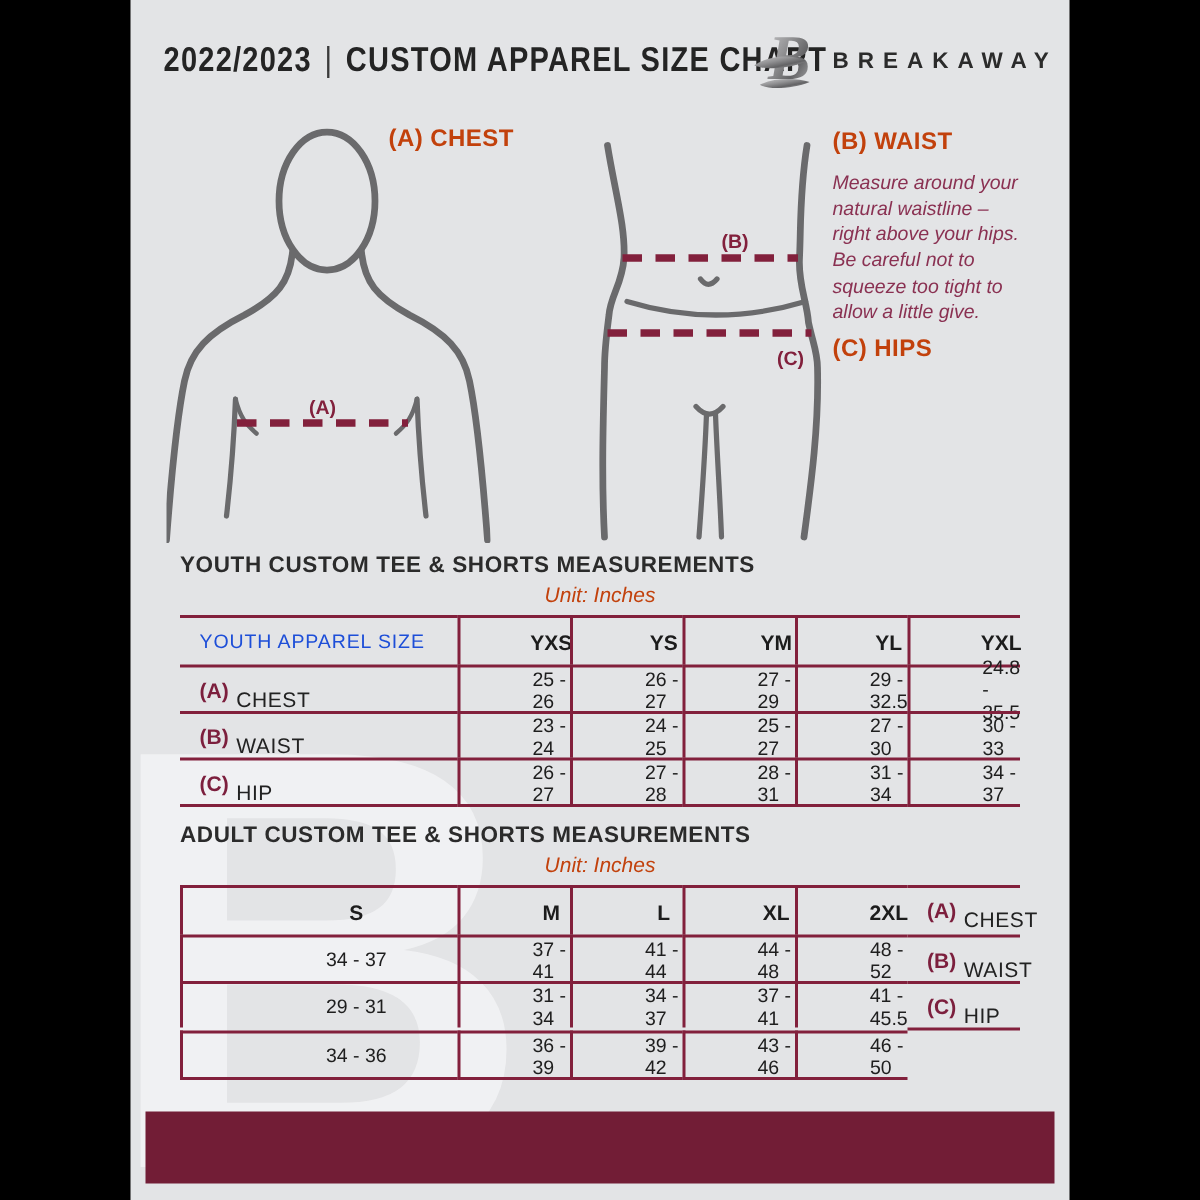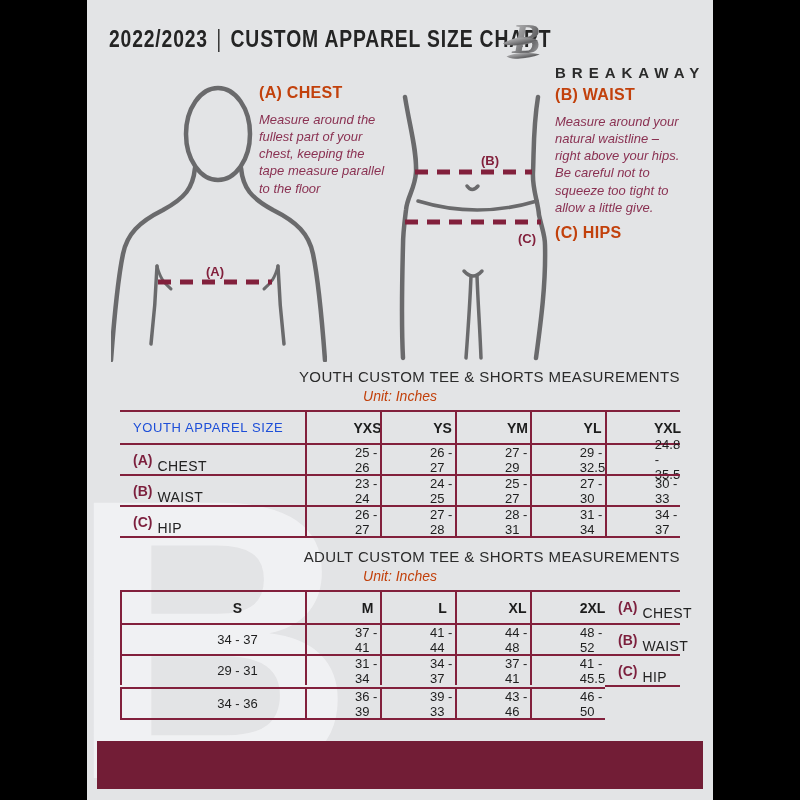--- a/index.html
+++ b/index.html
@@ -12,32 +12,32 @@
              color:rgba(252,252,254,0.55);line-height:1;z-index:0;letter-spacing:-10px;}
 
   
   .hdr{position:absolute;left:0;top:0;width:626px;height:76px;z-index:2;}
   .hdr-title{position:absolute;left:22px;top:26px;white-space:nowrap;
              font-weight:bold;font-size:23px;color:#242424;letter-spacing:1px;
              transform:scaleX(0.84);transform-origin:left center;}
   .hdr-sep{padding:0 10px;font-weight:normal;color:#3a3a3a;}
   .logo{position:absolute;left:414px;top:14px;width:48px;height:48px;}
   .brand{position:absolute;left:468px;top:32px;font-weight:bold;font-size:15px;
-         letter-spacing:6px;color:#2b2b2b;white-space:nowrap;margin-top:32px;}
+         letter-spacing:6px;color:#2b2b2b;white-space:nowrap;}
 
   
   .fig{position:absolute;z-index:1;}
   .guide-block{position:absolute;z-index:2;}
   .guide-h{font-weight:bold;font-size:16px;color:#c2410c;letter-spacing:.3px;margin:0 0 9px 0;}
   .guide-p{font-style:italic;font-size:13px;line-height:1.32;color:#8a3152;
            white-space:pre-line;margin:0;}
 
   
-  .sec-title{position:absolute;left:33px;width:560px;text-align:right;z-index:2;
-             font-weight:normal;font-size:15px;color:#2b2b2b;letter-spacing:.4px;}
+  .sec-title{position:absolute;left:33px;width:560px;text-align:left;z-index:2;
+             font-weight:bold;font-size:15px;color:#2b2b2b;letter-spacing:.4px;}
   .sec-unit{position:absolute;left:33px;width:560px;text-align:center;z-index:2;
             font-style:italic;font-size:14px;color:#c2410c;}
 
   
   .size-table{position:absolute;left:33px;width:560px;display:grid;
               grid-template-columns:185px repeat(5,75px);z-index:2;}
   .size-table .cell{display:flex;align-items:center;justify-content:center;
               border-top:2px solid #82203c;font-size:13px;color:#1e1e1e;height:29px;padding-left:48px;}
   .size-table .cell.hdr-row{height:31px;}
   .size-table .cell.first{justify-content:flex-start;padding-left:13px;}
@@ -107,25 +107,20 @@
         <path d="M 84 183 C 85 210, 87 238, 88 265" stroke-width="3.5"></path>
       </g>
       <path d="M 22 79 L 139 79" stroke="#82203c" stroke-width="5" stroke-dasharray="13 9" fill="none"></path>
       <path d="M 12 129 L 148 129" stroke="#82203c" stroke-width="5" stroke-dasharray="13 9" fill="none"></path>
       <text class="fig-label" x="97" y="72" text-anchor="middle">(B)</text>
       <text class="fig-label" x="134" y="150" text-anchor="middle">(C)</text>
     </svg>
 
     <div class="guide-block" style="left:172px;top:84px;">
       <div class="guide-h">(A) CHEST</div>
-      <p class="guide-p">Measure around the
-fullest part of your
-chest, keeping the
-tape measure parallel
-to the floor</p>
     </div>
 
     <div class="guide-block" style="left:468px;top:86px;">
       <div class="guide-h">(B) WAIST</div>
       <p class="guide-p">Measure around your
 natural waistline –
 right above your hips.
 Be careful not to
 squeeze too tight to
 allow a little give.</p>
@@ -208,20 +203,20 @@
       <div class="cell vline">34 - 37</div>
       <div class="cell vline">37 - 41</div>
       <div class="cell vline">41 - 45.5</div>
 
       <div class="cell first bottom">
         <span class="row-prefix">(C)</span>
         <span class="row-label">HIP</span>
         </div>
       <div class="cell vline bottom">34 - 36</div>
       <div class="cell vline bottom">36 - 39</div>
-      <div class="cell vline bottom">39 - 33</div>
+      <div class="cell vline bottom">39 - 42</div>
       <div class="cell vline bottom">43 - 46</div>
       <div class="cell vline bottom">46 - 50</div>
     </div>
 
     <div class="footer-bar"></div>
   </div>
 </div>
 
 </body></html>

